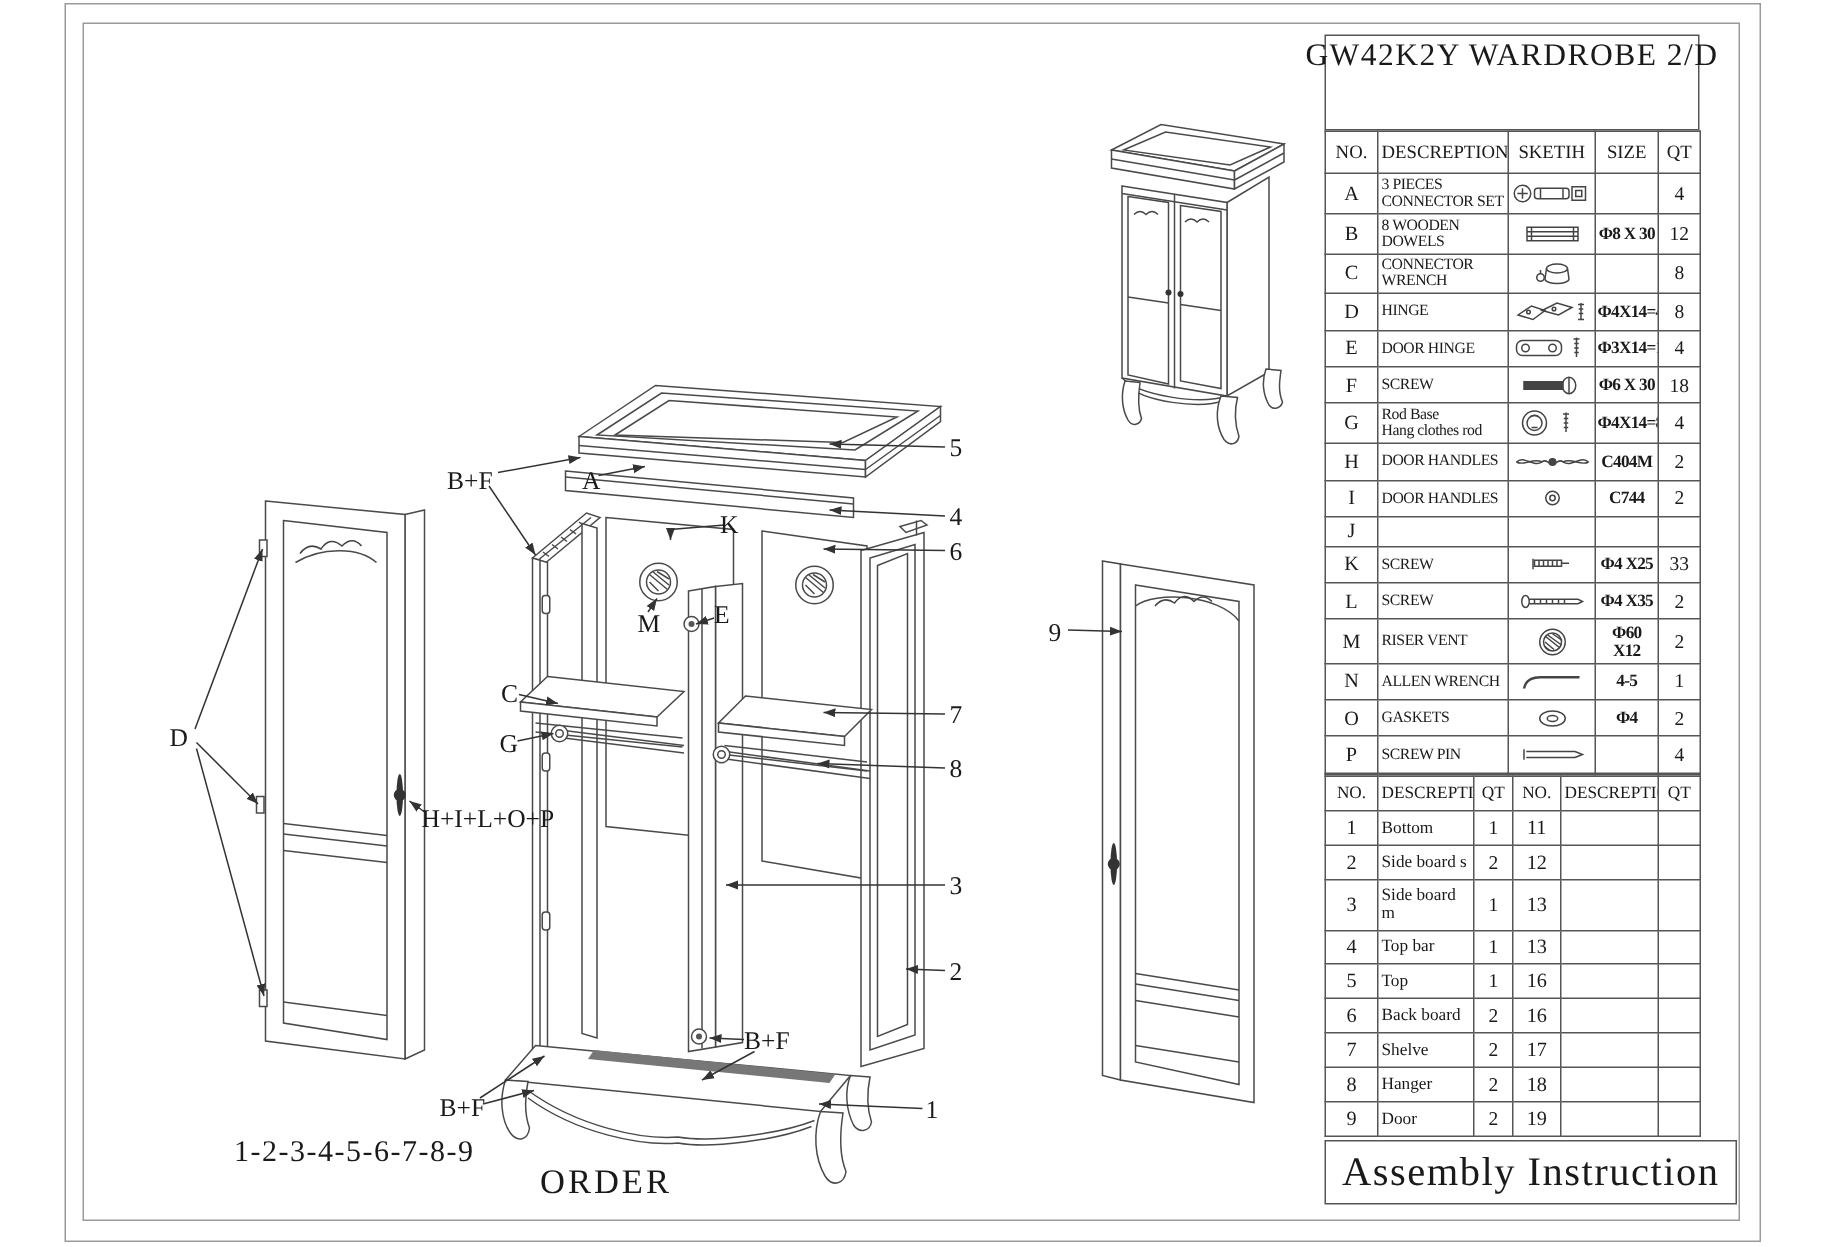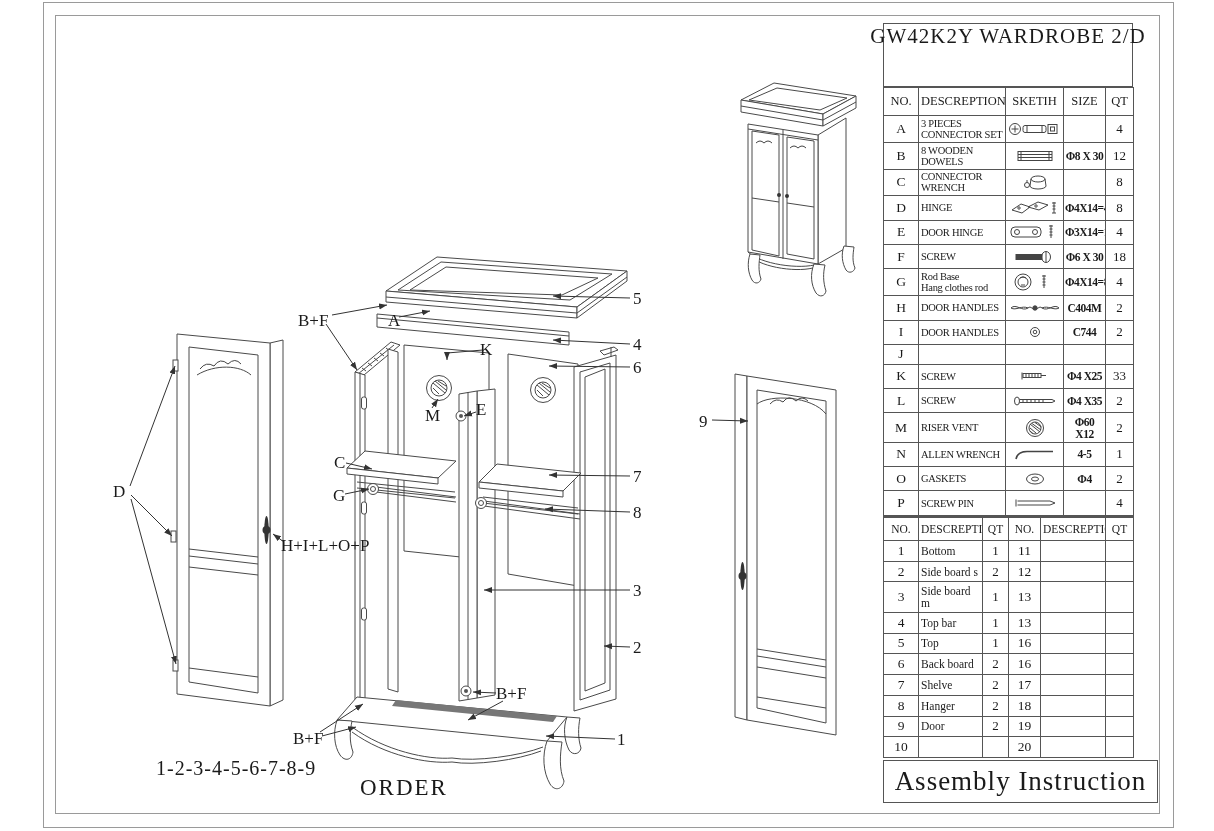--- a/index.html
+++ b/index.html
@@ -652,28 +652,20 @@
           <td class="p5"></td>
         </tr>
         <tr>
           <td class="p0">9</td>
           <td class="p1">Door</td>
           <td class="p2">2</td>
           <td class="p3">19</td>
           <td class="p4"></td>
           <td class="p5"></td>
         </tr>
-        <tr>
-          <td class="p0">10</td>
-          <td class="p1"></td>
-          <td class="p2"></td>
-          <td class="p3">20</td>
-          <td class="p4"></td>
-          <td class="p5"></td>
-        </tr>
       </tbody>
   </table>
 
   <div class="footerbox">
     <span>Assembly Instruction</span>
   </div>
 
   <div class="note2">1-2-3-4-5-6-7-8-9</div>
   <div class="note3">ORDER</div>
 </div>

